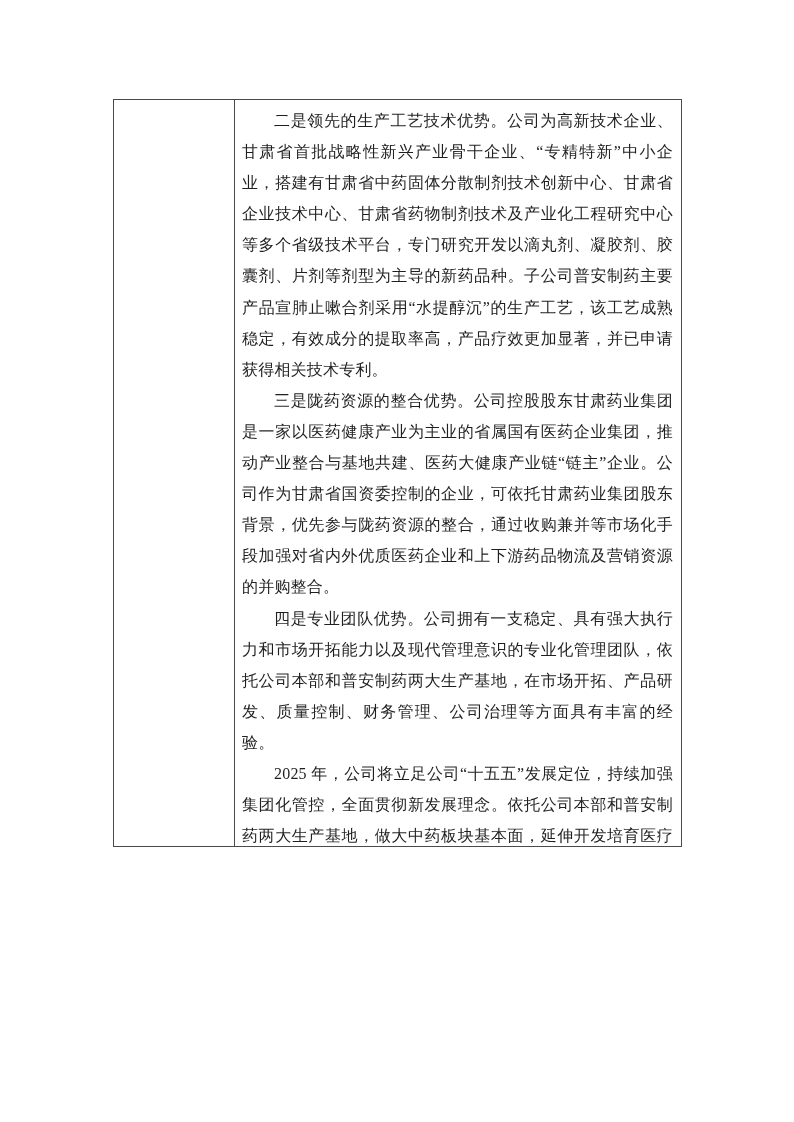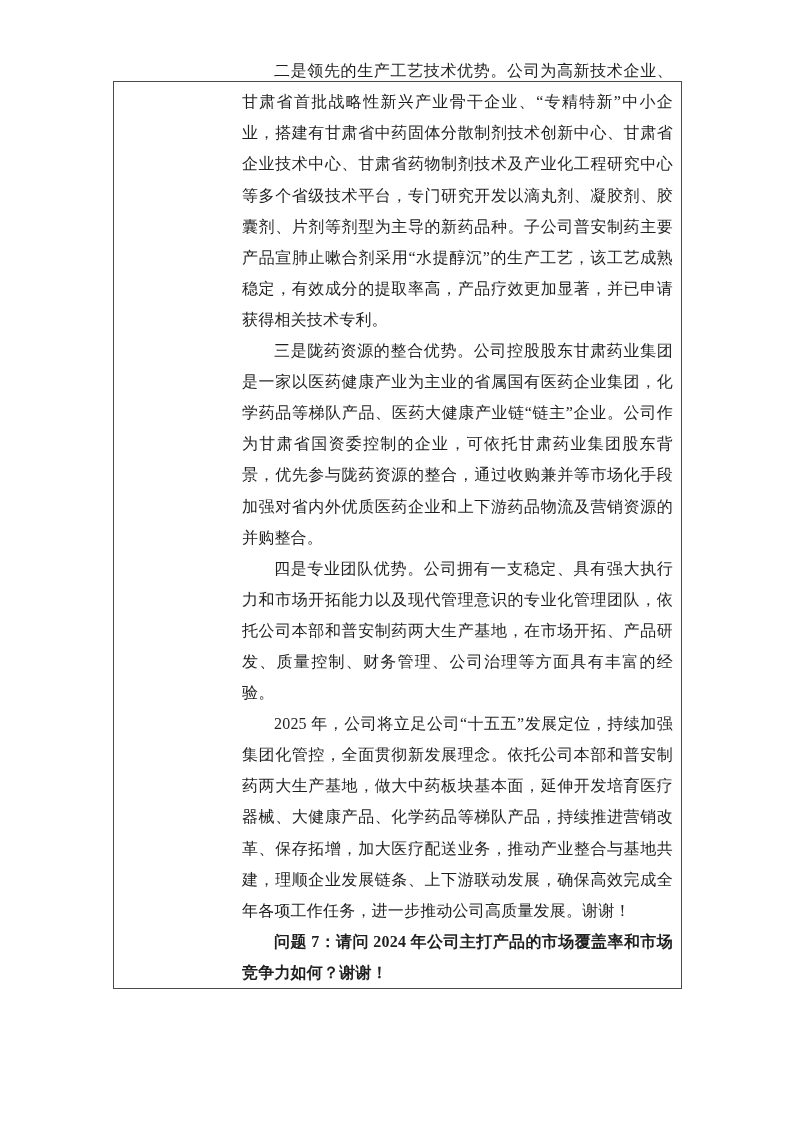--- a/index.html
+++ b/index.html
@@ -12,28 +12,27 @@
     width: 794px;
     height: 1122px;
     background: #ffffff;
     font-family: "Liberation Serif", "DejaVu Serif", serif;
     color: #1f1f1f;
     overflow: hidden;
   }
   .doc-table {
     position: absolute;
     left: 113px;
-    top: 81px;
+    top: 99px;
     width: 569px;
-    height: 908px;
+    height: 748px;
     box-sizing: border-box;
     border: 1px solid #4a4a4a;
     display: flex;
     background: #ffffff;
-    align-items: flex-end;
   }
   .cell-left {
     width: 121px;
     box-sizing: border-box;
     border-right: 1px solid #4a4a4a;
     flex: 0 0 auto;
   }
   .cell-right {
     flex: 1 1 auto;
     box-sizing: border-box;
@@ -54,20 +53,20 @@
   }
 </style>
 </head>
 <body>
 
 <div class="page">
   <div class="doc-table">
     <div class="cell-left"></div>
     <div class="cell-right">
       <p>二是领先的生产工艺技术优势。公司为高新技术企业、甘肃省首批战略性新兴产业骨干企业、“专精特新”中小企业，搭建有甘肃省中药固体分散制剂技术创新中心、甘肃省企业技术中心、甘肃省药物制剂技术及产业化工程研究中心等多个省级技术平台，专门研究开发以滴丸剂、凝胶剂、胶囊剂、片剂等剂型为主导的新药品种。子公司普安制药主要产品宣肺止嗽合剂采用“水提醇沉”的生产工艺，该工艺成熟稳定，有效成分的提取率高，产品疗效更加显著，并已申请获得相关技术专利。</p>
-      <p>三是陇药资源的整合优势。公司控股股东甘肃药业集团是一家以医药健康产业为主业的省属国有医药企业集团，化学药品等梯队产品、医药大健康产业链“链主”企业。公司作为甘肃省国资委控制的企业，可依托甘肃药业集团股东背景，优先参与陇药资源的整合，通过收购兼并等市场化手段加强对省内外优质医药企业和上下游药品物流及营销资源的并购整合。</p>
+      <p>三是陇药资源的整合优势。公司控股股东甘肃药业集团是一家以医药健康产业为主业的省属国有医药企业集团，推动产业整合与基地共建、医药大健康产业链“链主”企业。公司作为甘肃省国资委控制的企业，可依托甘肃药业集团股东背景，优先参与陇药资源的整合，通过收购兼并等市场化手段加强对省内外优质医药企业和上下游药品物流及营销资源的并购整合。</p>
       <p>四是专业团队优势。公司拥有一支稳定、具有强大执行力和市场开拓能力以及现代管理意识的专业化管理团队，依托公司本部和普安制药两大生产基地，在市场开拓、产品研发、质量控制、财务管理、公司治理等方面具有丰富的经验。</p>
       <p>2025 年，公司将立足公司“十五五”发展定位，持续加强集团化管控，全面贯彻新发展理念。依托公司本部和普安制药两大生产基地，做大中药板块基本面，延伸开发培育医疗器械、大健康产品、化学药品等梯队产品，持续推进营销改革、保存拓增，加大医疗配送业务，推动产业整合与基地共建，理顺企业发展链条、上下游联动发展，确保高效完成全年各项工作任务，进一步推动公司高质量发展。谢谢！</p>
       <p class="q-bold">问题 7：请问 2024 年公司主打产品的市场覆盖率和市场竞争力如何？谢谢！</p>
 
     </div>
   </div>
 </div>
 
 </body></html>

